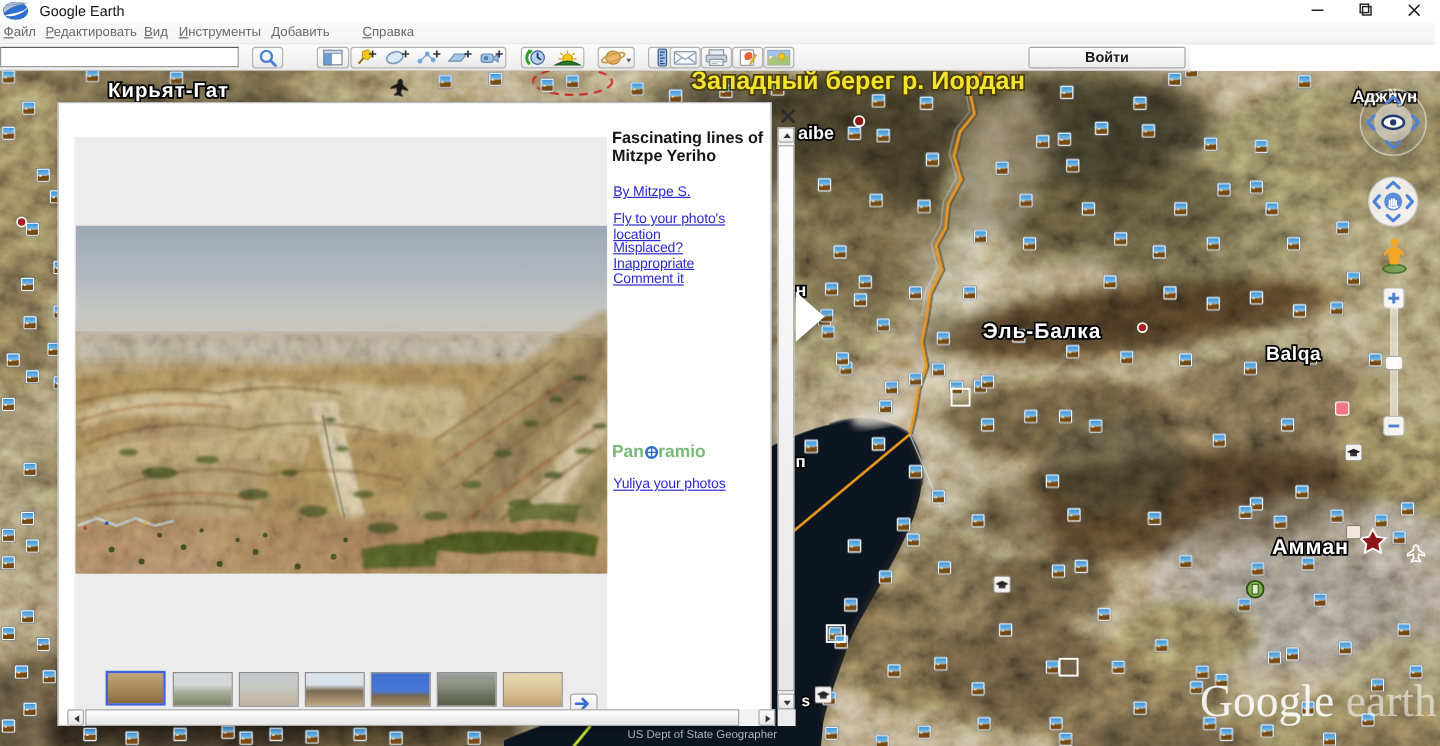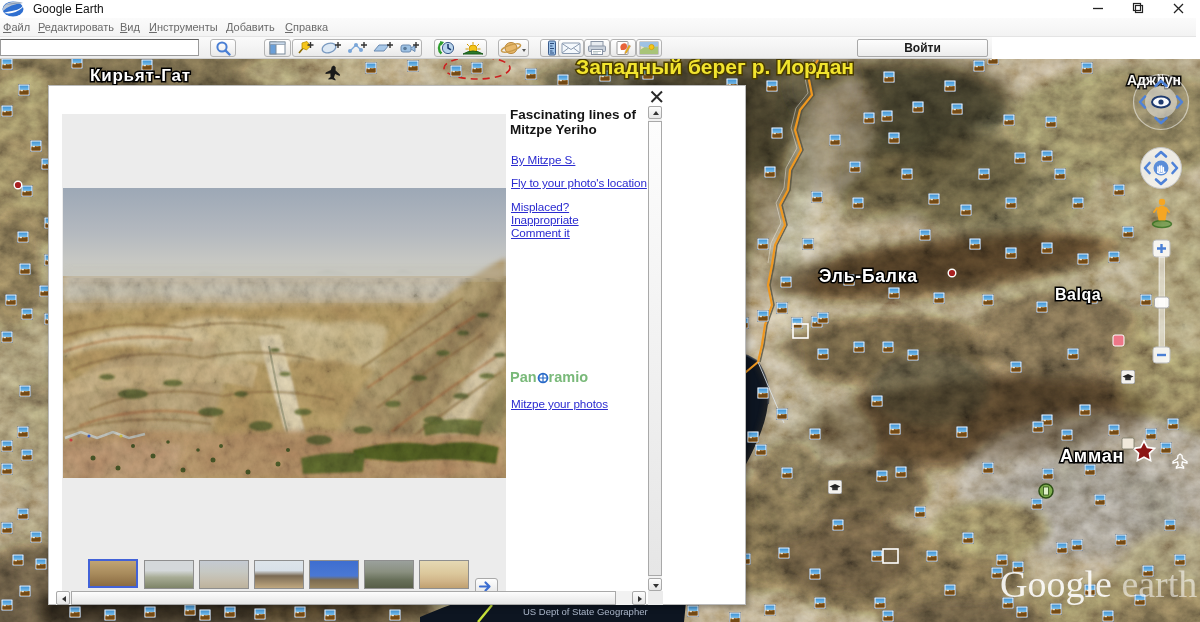--- a/index.html
+++ b/index.html
@@ -11,21 +11,21 @@
 
 #menu{position:absolute;left:0;top:18px;width:1196px;height:19px;background:linear-gradient(#fbfbfb,#f3f3f3);border-bottom:1px solid #e4e4e4;font-size:11px;color:#6a6a6a}
 #menu span{position:absolute;top:3px}
 #menu u{text-decoration:underline}
 
 #tools{position:absolute;left:0;top:37px;width:992px;height:22px;background:linear-gradient(#fafafa,#ededed);border-bottom:1px solid #cfcfcf}
 #search{position:absolute;left:0;top:2px;width:199px;height:17px;background:#fff;border:1px solid #9a9a9a;border-top-color:#5f5f5f}
 .tb{position:absolute;top:2px;height:18px;background:linear-gradient(#ffffff,#e9e9e9);border:1px solid #b3b3b3;border-radius:3px}
 #signin{position:absolute;right:4px;top:2px;width:131px;height:18px;background:linear-gradient(#fdfdfd,#ececec);border:1px solid #a8a8a8;border-radius:2px;font-size:12px;font-weight:bold;color:#1a1a1a;text-align:center;line-height:17px}
 
-#popup{position:absolute;left:48px;top:85px;width:698px;height:520px;background:#fff;border:1px solid #bbb;box-shadow:2px 2px 6px rgba(0,0,0,.35)}
+#popup{position:absolute;left:48px;top:85px;width:595px;height:520px;background:#fff;border:1px solid #bbb;box-shadow:2px 2px 6px rgba(0,0,0,.35)}
 #tail{position:absolute;left:663px;top:243px;width:0;height:0;border-top:21px solid transparent;border-bottom:21px solid transparent;border-left:24px solid #fff;filter:drop-shadow(2px 2px 2px rgba(0,0,0,.25))}
 #pwidget{position:absolute;left:13px;top:28px;width:444px;height:477px;background:#ececec}
 #pclose{position:absolute;right:6px;top:3px;width:14px;height:14px}
 .lnk{position:absolute;left:462px;color:#2b2bd0;text-decoration:underline;font-size:11.7px;letter-spacing:-0.1px}
 #ptitle{position:absolute;left:461px;top:22px;width:160px;font-size:13.5px;font-weight:bold;color:#151515;line-height:14.5px}
 #plogo{position:absolute;left:461px;top:283px;font-size:14.5px;font-weight:bold;color:#79b979}
 #thumbs{position:absolute;left:0px;top:0px}
 .th{position:absolute;width:50px;height:29px;border:1px solid #8f8f8f}
 
 .sbtn{position:absolute;background:linear-gradient(#fdfdfd,#e6e6e6);border:1px solid #a9a9a9;border-radius:2px}
@@ -437,21 +437,21 @@
   <rect x="53.5" y="3.5" width="7" height="7" fill="none" stroke="#222" stroke-width="1.2"></rect>
   <path d="M94,4 l9,9 m0,-9 l-9,9" stroke="#222" stroke-width="1.3"></path>
  </svg>
 </div>
 <div id="menu">
  <span style="left:3px"><u>Ф</u>айл</span>
  <span style="left:38px"><u>Р</u>едактировать</span>
  <span style="left:120px"><u>В</u>ид</span>
  <span style="left:149px"><u>И</u>нструменты</span>
  <span style="left:226px"><u>Д</u>обавить</span>
- <span style="left:285px"><u>С</u>правка</span>
+ <span style="left:302px"><u>С</u>правка</span>
 </div>
 <div id="tools">
  <div id="search"></div>
  <div class="tb" style="left:210px;width:26px">
   <svg width="24" height="16" viewBox="0 0 24 16">
           <circle cx="11" cy="7" r="4.6" fill="none" stroke="#4a7fd4" stroke-width="2"></circle>
           <path d="M14.4,10.4 L18.5,14.5" stroke="#4a7fd4" stroke-width="2.4" stroke-linecap="round"></path>
         </svg>
  </div>
  <div class="tb" style="left:264px;width:27px">
@@ -689,21 +689,21 @@
  <div id="ptitle">Fascinating lines of Mitzpe Yeriho</div>
  <a class="lnk" style="top:67px">By Mitzpe S.</a>
  <a class="lnk" style="top:90px">Fly to your photo's location</a>
  <a class="lnk" style="top:114px">Misplaced?</a>
  <a class="lnk" style="top:127px">Inappropriate</a>
  <a class="lnk" style="top:140px">Comment it</a>
  <div id="plogo">Pan<svg width="12" height="12" viewBox="0 0 13 13" style="vertical-align:-1.5px">
           <circle cx="6.5" cy="6.5" r="4.8" fill="none" stroke="#2a6bc8" stroke-width="2"></circle>
           <path d="M6.5,1 v11 M1,6.5 h11" stroke="#2a6bc8" stroke-width="1.3"></path>
         </svg>ramio</div>
- <a class="lnk" style="top:311px">Mitzpe your photos</a>
+ <a class="lnk" style="top:311px">Yuliya your photos</a>
  <div id="vsb">
   <div class="sbtn" style="left:0;top:-0.5px;width:14px;height:13.5px">
           <div class="arr" style="left:3.5px;top:4.5px;border-left:3.5px solid transparent;border-right:3.5px solid transparent;border-bottom:4.5px solid #333"></div>
         </div>
   <div class="sbtn" style="left:0;top:471.5px;width:14px;height:13.5px">
           <div class="arr" style="left:3.5px;top:5px;border-left:3.5px solid transparent;border-right:3.5px solid transparent;border-top:4.5px solid #333"></div>
         </div>
   <div class="sbtn" style="left:0;top:14.5px;width:14px;height:455px;border-radius:0"></div>
  </div>
  <div id="hsb">

